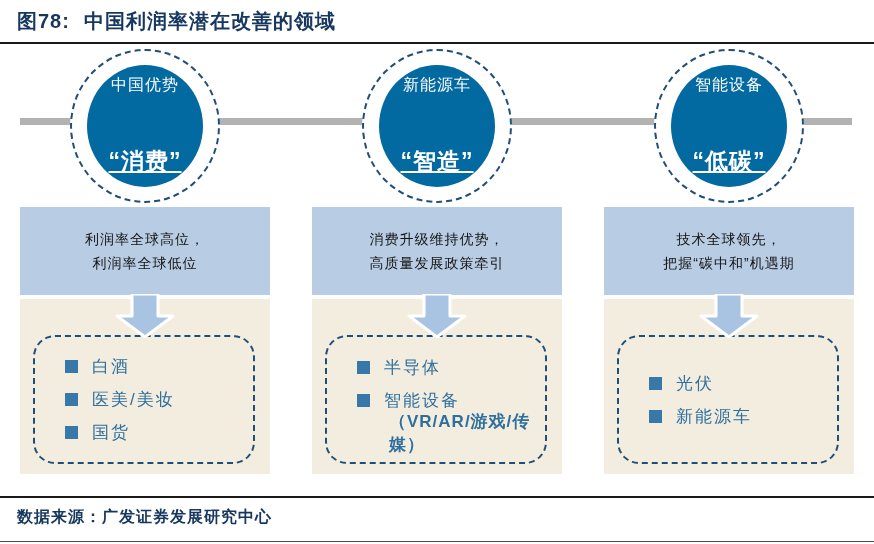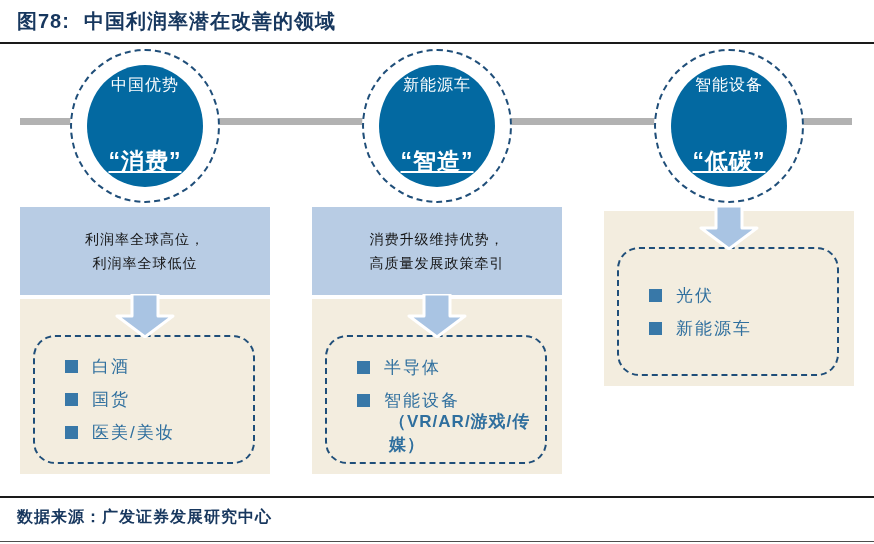--- a/index.html
+++ b/index.html
@@ -103,26 +103,26 @@
           <div class="dashed-rect">
             <div>
 
                 <div class="list-item">
                   <span class="bullet"></span>
                   <span class="item-label">白酒</span>
                 </div>
 
                 <div class="list-item">
                   <span class="bullet"></span>
+                  <span class="item-label">医美/美妆</span>
+                </div>
+
+                <div class="list-item">
+                  <span class="bullet"></span>
                   <span class="item-label">国货</span>
-                </div>
-
-                <div class="list-item">
-                  <span class="bullet"></span>
-                  <span class="item-label">医美/美妆</span>
                 </div>
               </div>
 
           </div>
         </div>
       </div>
 
       <div class="column">
         <div class="circle-area">
           <div class="circle-outer">
@@ -163,20 +163,24 @@
 
       <div class="column">
         <div class="circle-area">
           <div class="circle-outer">
             <div class="circle-inner">
               <span class="circle-line1">智能设备</span>
               <span class="circle-line2">“低碳”</span>
             </div>
           </div>
         </div>
+        <div class="summary-box">
+          <span>技术全球领先，</span>
+          <span>把握“碳中和”机遇期</span>
+        </div>
         <div class="arrow-wrap">
           <svg width="62" height="44" viewBox="0 0 62 44">
             <polygon points="18,0 44,0 44,22 59,22 31,43 3,22 18,22" fill="#A9C4E3" stroke="#ffffff" stroke-width="3" stroke-linejoin="round"></polygon>
           </svg>
         </div>
         <div class="detail-box">
           <div class="dashed-rect">
             <div>
 
                 <div class="list-item">

